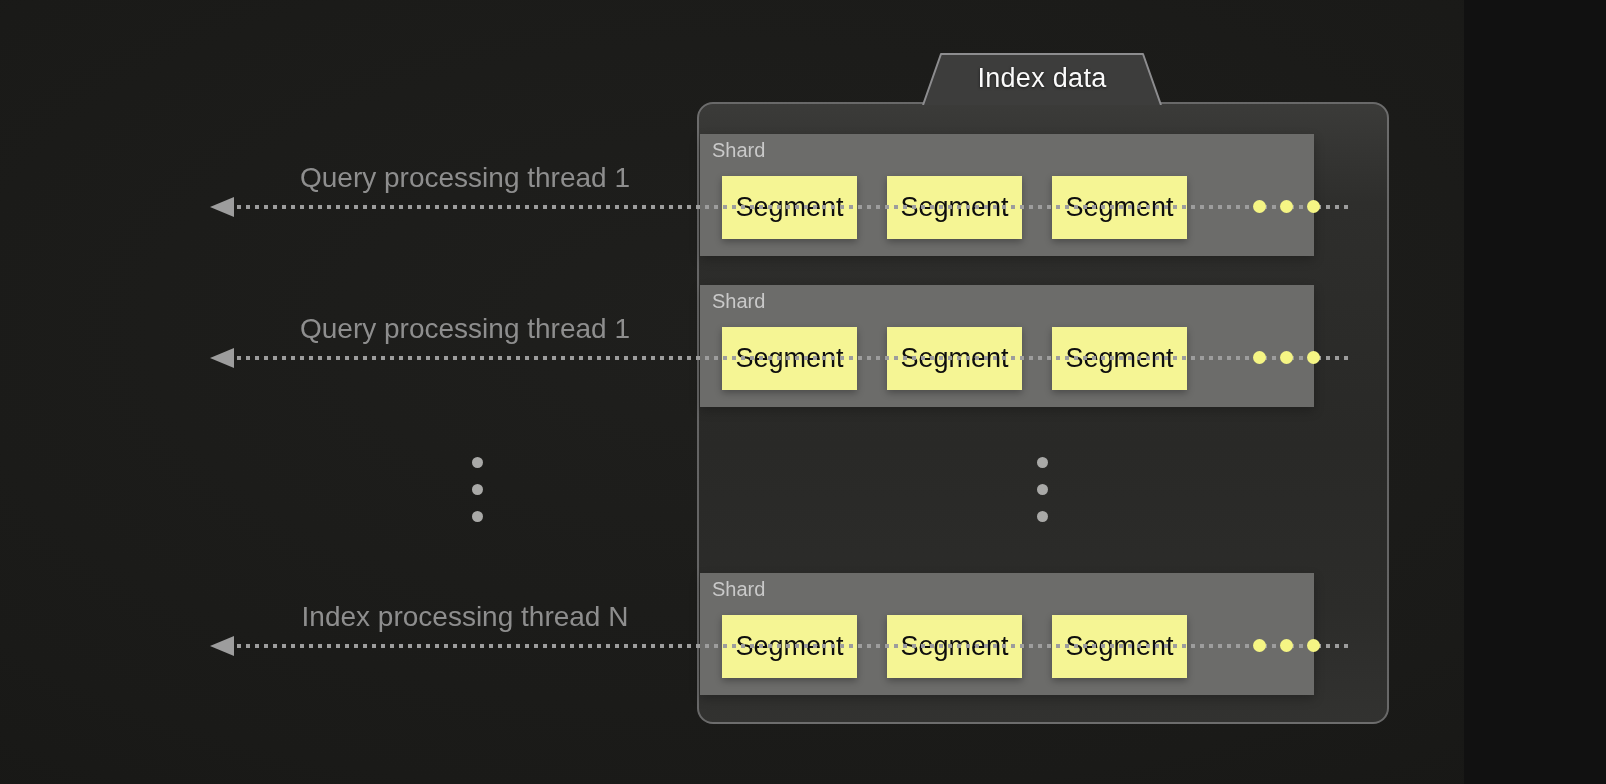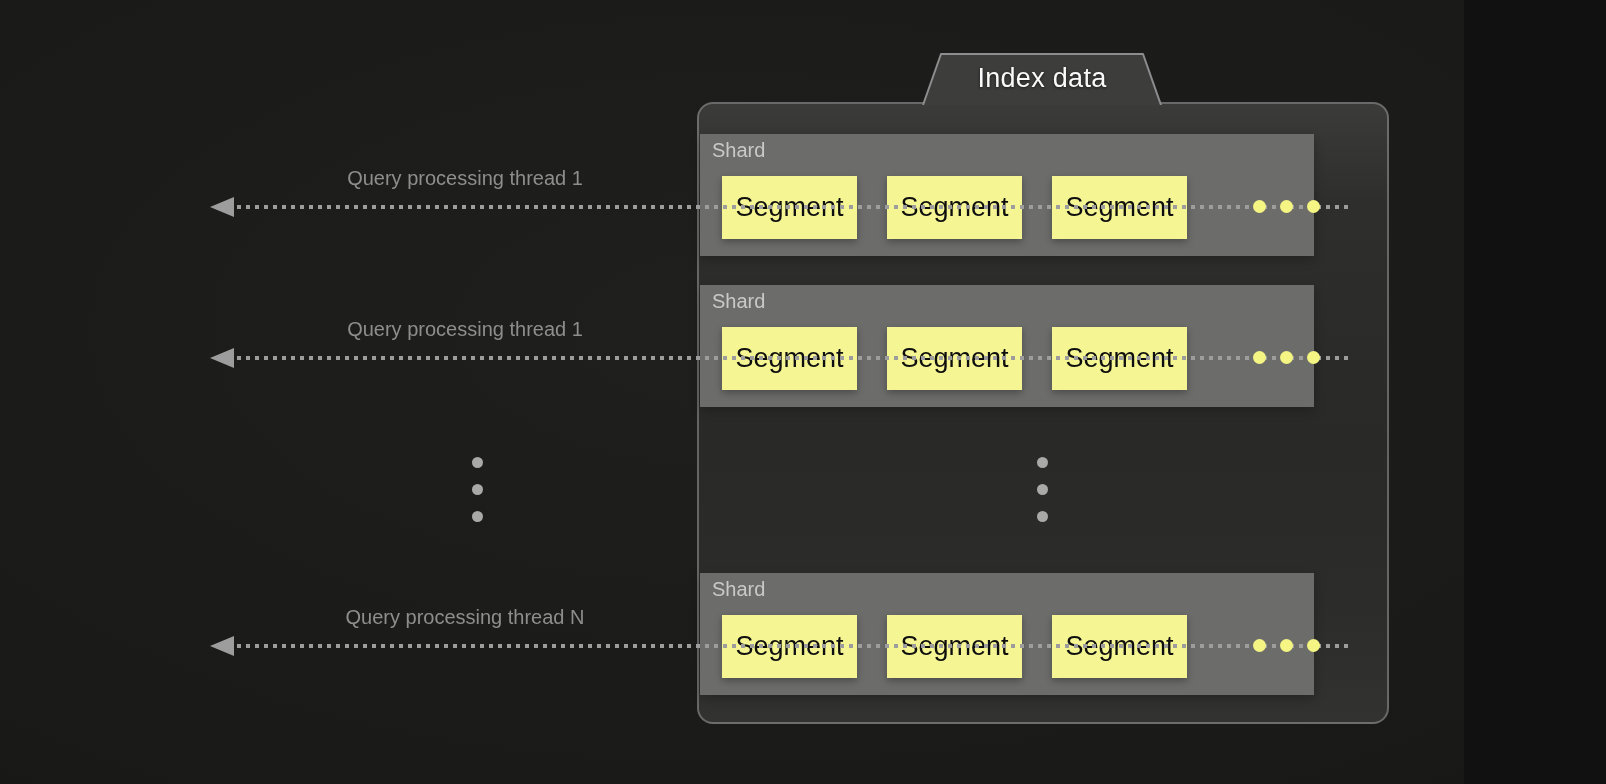--- a/index.html
+++ b/index.html
@@ -74,21 +74,21 @@
     position: absolute; left: 210px; width: 0; height: 0;
     border-top: 10px solid transparent;
     border-bottom: 10px solid transparent;
     border-right: 24px solid var(--arrow-gray, #9d9d9d);
     z-index: 2;
   }
   .head-1 { top: 197px; } .head-2 { top: 348px; } .head-3 { top: 636px; }
 
   .thread-label {
     position: absolute; left: 215px; width: 500px;
-    text-align: center; font-size: 20px; line-height: 28px;
+    text-align: center; font-size: 28px; line-height: 28px;
     color: var(--label-gray, #8e8e8e);
     z-index: 2;
   }
   .tlabel-1 { top: 164px; } .tlabel-2 { top: 315px; } .tlabel-3 { top: 603px; }
 
   
   .more-dots {
     position: absolute; left: 1253px;
     display: flex; gap: 14px; z-index: 4;
   }
@@ -146,21 +146,21 @@
   <div class="dotline line-1"></div>
   <div class="arrowhead head-1"></div>
   <div class="thread-label tlabel-1">Query processing thread 1</div>
 
   <div class="dotline line-2"></div>
   <div class="arrowhead head-2"></div>
   <div class="thread-label tlabel-2">Query processing thread 1</div>
 
   <div class="dotline line-3"></div>
   <div class="arrowhead head-3"></div>
-  <div class="thread-label tlabel-3">Query processing thread N</div>
+  <div class="thread-label tlabel-3">Index processing thread N</div>
 
   <div class="more-dots md-1">
       <i></i>
       <i></i>
       <i></i>
     </div>
   <div class="more-dots md-2">
       <i></i>
       <i></i>
       <i></i>

